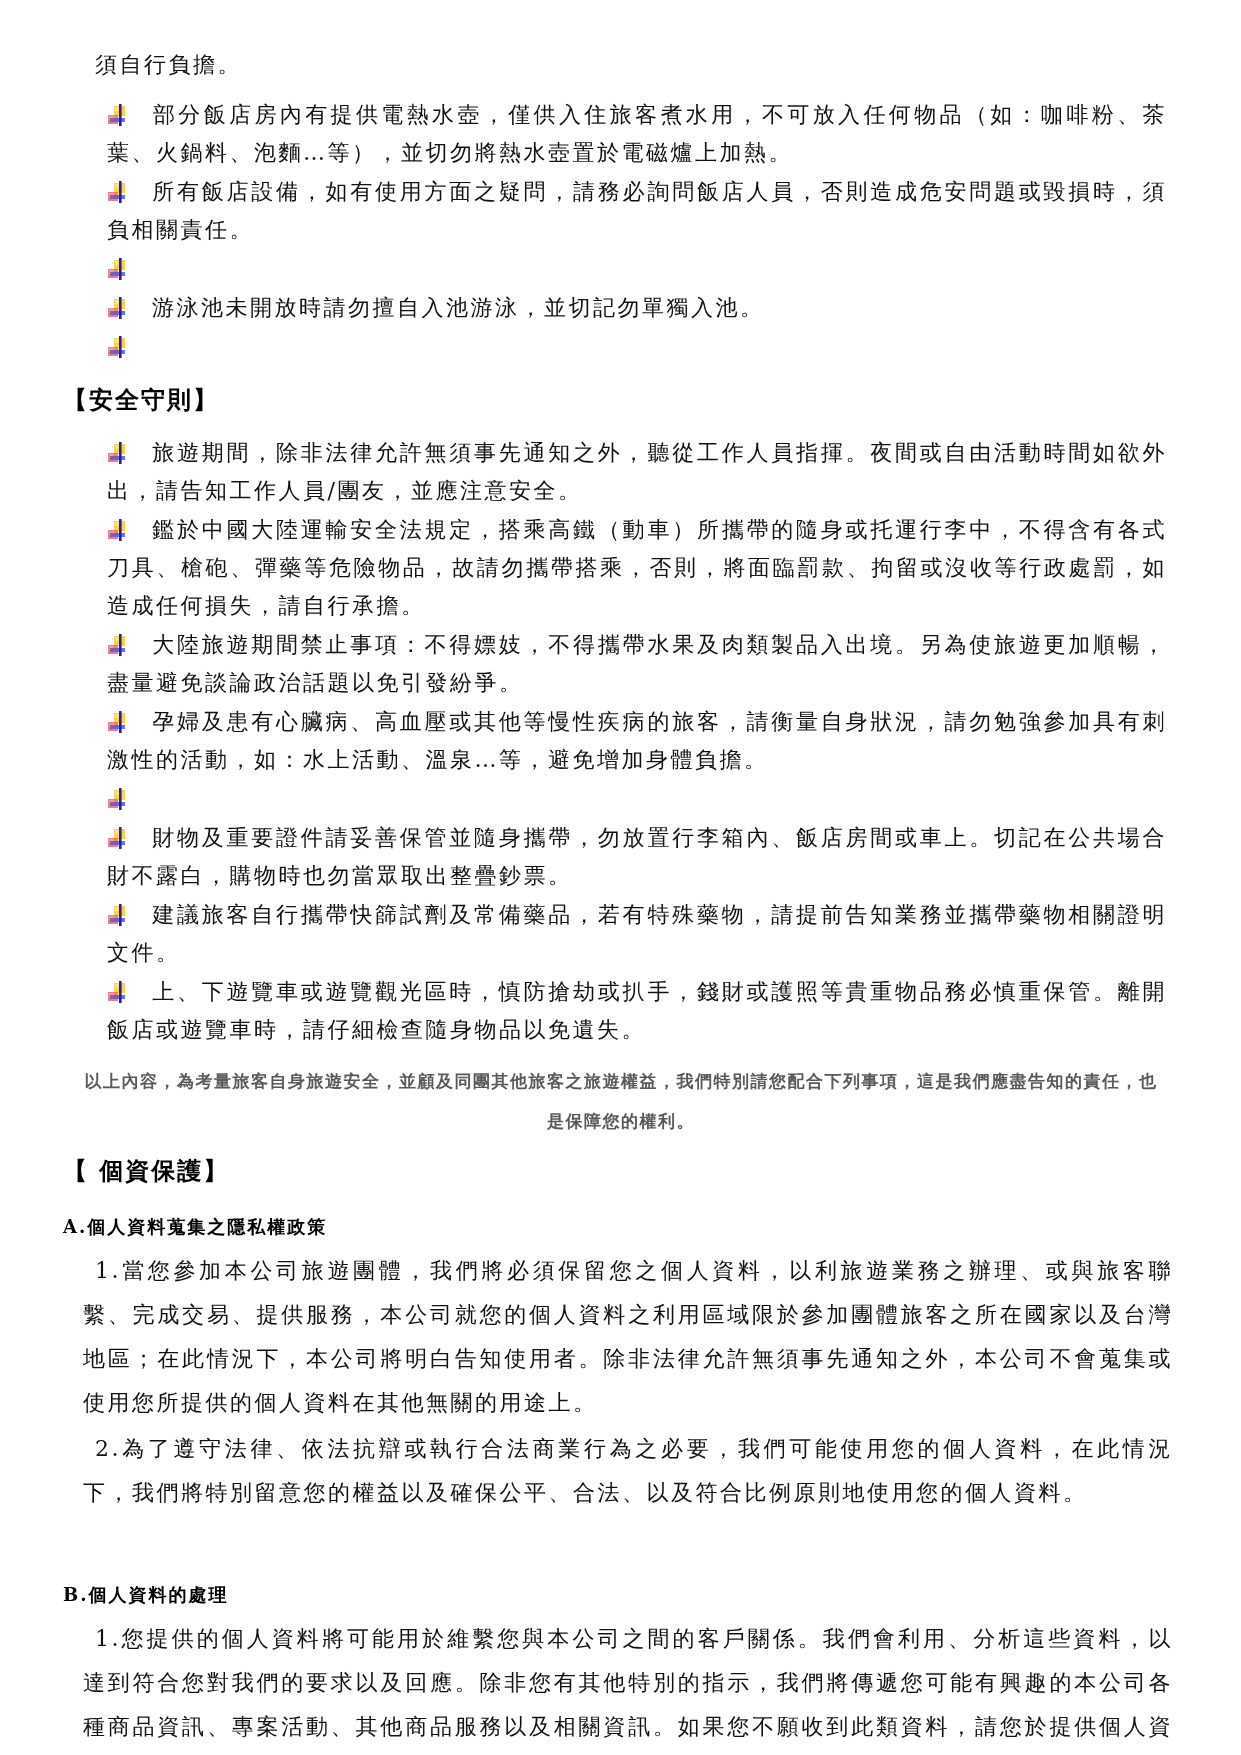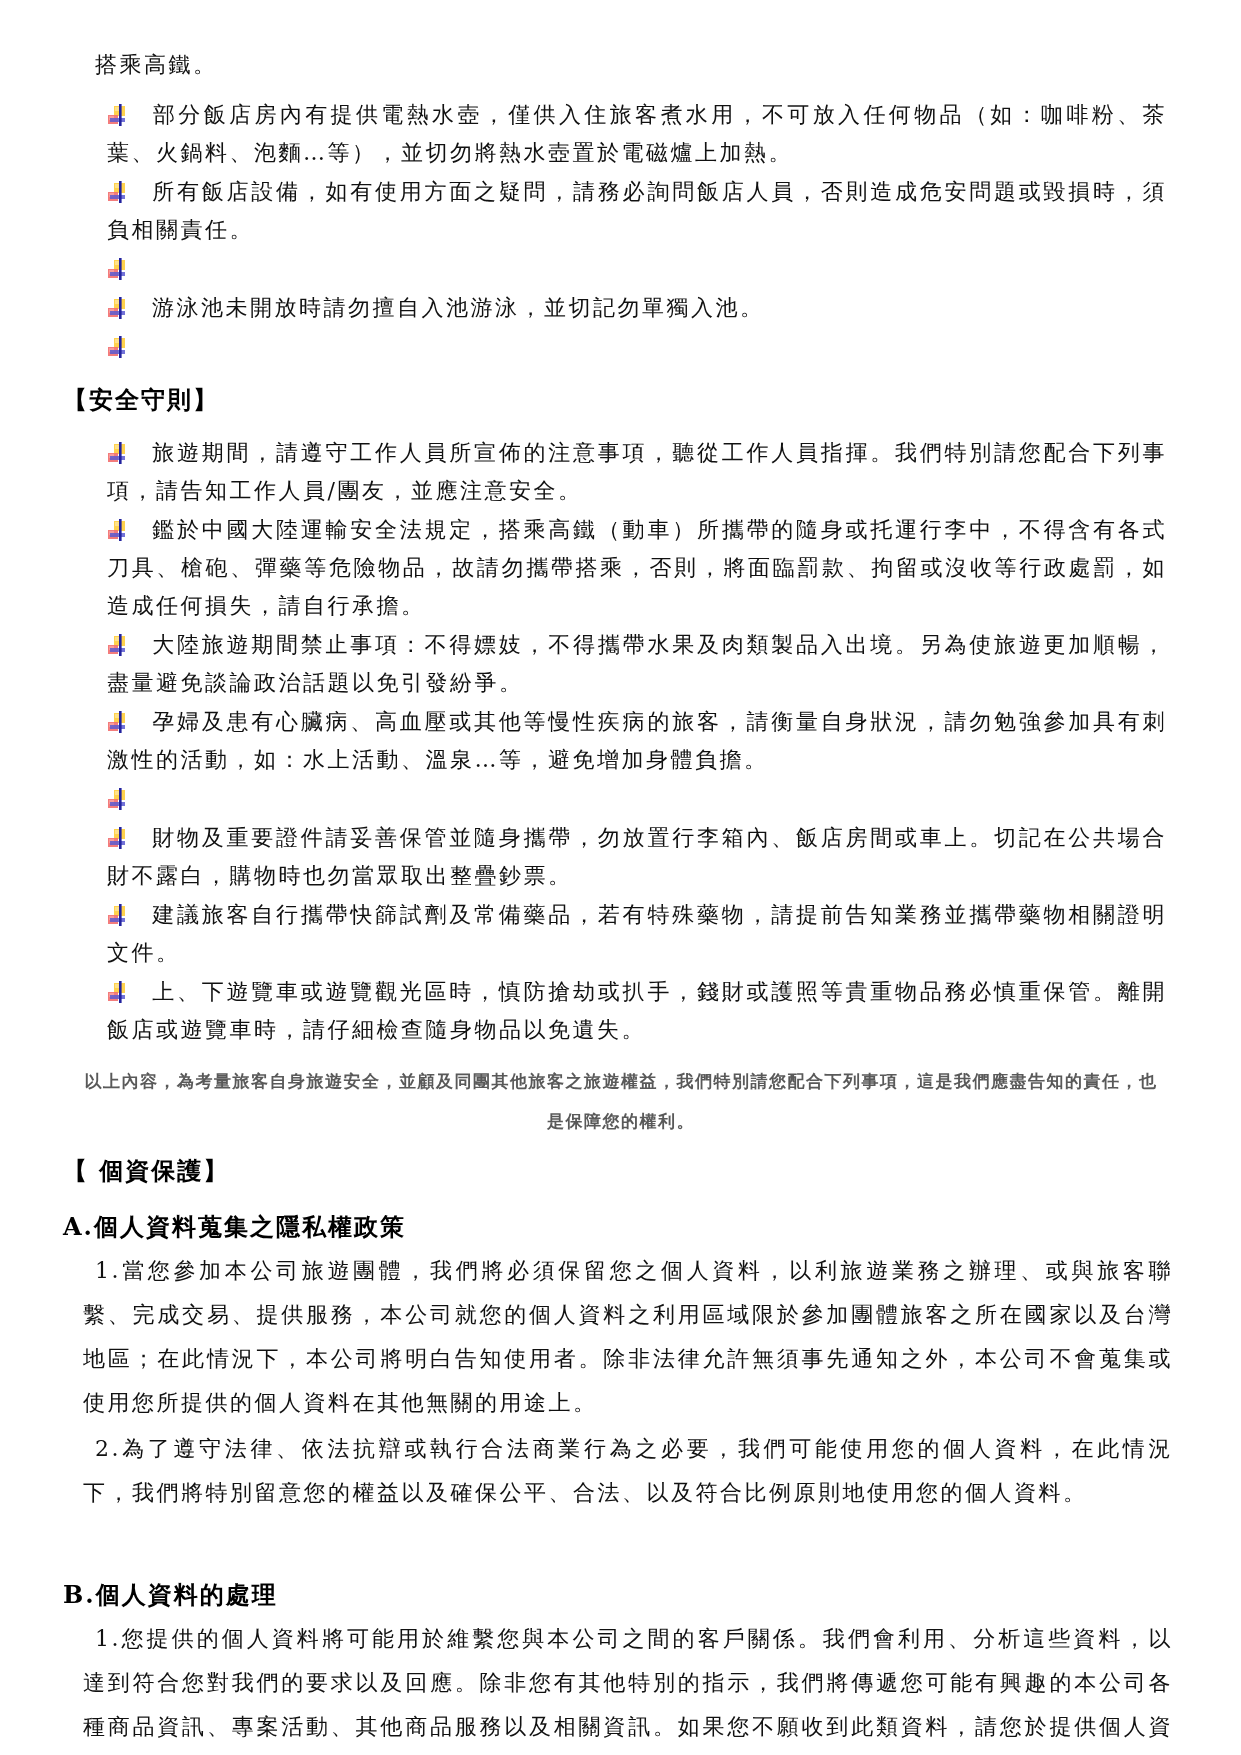--- a/index.html
+++ b/index.html
@@ -50,40 +50,40 @@
     margin: 10px 14px 8px 14px;
     text-align: center;
     font-size: 17px;
     letter-spacing: 1.5px;
     line-height: 40px;
     color: #595959;
     font-weight: bold;
   }
   .sub-title {
     margin: 14px 0 2px 0;
-    font-size: 24px;
+    font-size: 18px;
     font-weight: bold;
     letter-spacing: 2px;
     line-height: 40px;
     color: #000000;
   }
   .num-para {
     margin: 2px 6px 2px 20px;
     text-indent: 12px;
     text-align: justify;
     line-height: 44px;
   }
   .spacer-line { height: 44px; }
 </style>
 </head>
 <body>
 
 <div class="page">
 
-  <p class="cont-line">搭乘高鐵。</p>
+  <p class="cont-line">須自行負擔。</p>
 
   <div class="bullet-list">
 
       <p class="bullet-para">
         <span class="bullet-icon">
           <svg width="20" height="22" viewBox="0 0 20 22" xmlns="http://www.w3.org/2000/svg">
             <rect x="7" y="2" width="11" height="10" fill="#FFD24D"></rect>
             <rect x="8" y="3" width="6" height="4" fill="#FFE28A"></rect>
             <rect x="1" y="11" width="10" height="9" fill="#F26E6E" opacity="0.9"></rect>
             <rect x="2" y="12" width="5" height="4" fill="#F79B9B"></rect>
@@ -153,21 +153,21 @@
       <p class="bullet-para">
         <span class="bullet-icon">
           <svg width="20" height="22" viewBox="0 0 20 22" xmlns="http://www.w3.org/2000/svg">
             <rect x="7" y="2" width="11" height="10" fill="#FFD24D"></rect>
             <rect x="8" y="3" width="6" height="4" fill="#FFE28A"></rect>
             <rect x="1" y="11" width="10" height="9" fill="#F26E6E" opacity="0.9"></rect>
             <rect x="2" y="12" width="5" height="4" fill="#F79B9B"></rect>
             <rect x="3" y="14" width="15" height="4" fill="#5A5AD0" opacity="0.85"></rect>
             <rect x="12" y="0" width="2.6" height="22" fill="#22229E"></rect>
           </svg>
-        </span><span class="bullet-text">旅遊期間，請遵守工作人員所宣佈的注意事項，聽從工作人員指揮。我們特別請您配合下列事項，請告知工作人員/團友，並應注意安全。</span>
+        </span><span class="bullet-text">旅遊期間，除非法律允許無須事先通知之外，聽從工作人員指揮。夜間或自由活動時間如欲外出，請告知工作人員/團友，並應注意安全。</span>
       </p>
 
       <p class="bullet-para">
         <span class="bullet-icon">
           <svg width="20" height="22" viewBox="0 0 20 22" xmlns="http://www.w3.org/2000/svg">
             <rect x="7" y="2" width="11" height="10" fill="#FFD24D"></rect>
             <rect x="8" y="3" width="6" height="4" fill="#FFE28A"></rect>
             <rect x="1" y="11" width="10" height="9" fill="#F26E6E" opacity="0.9"></rect>
             <rect x="2" y="12" width="5" height="4" fill="#F79B9B"></rect>
             <rect x="3" y="14" width="15" height="4" fill="#5A5AD0" opacity="0.85"></rect>

